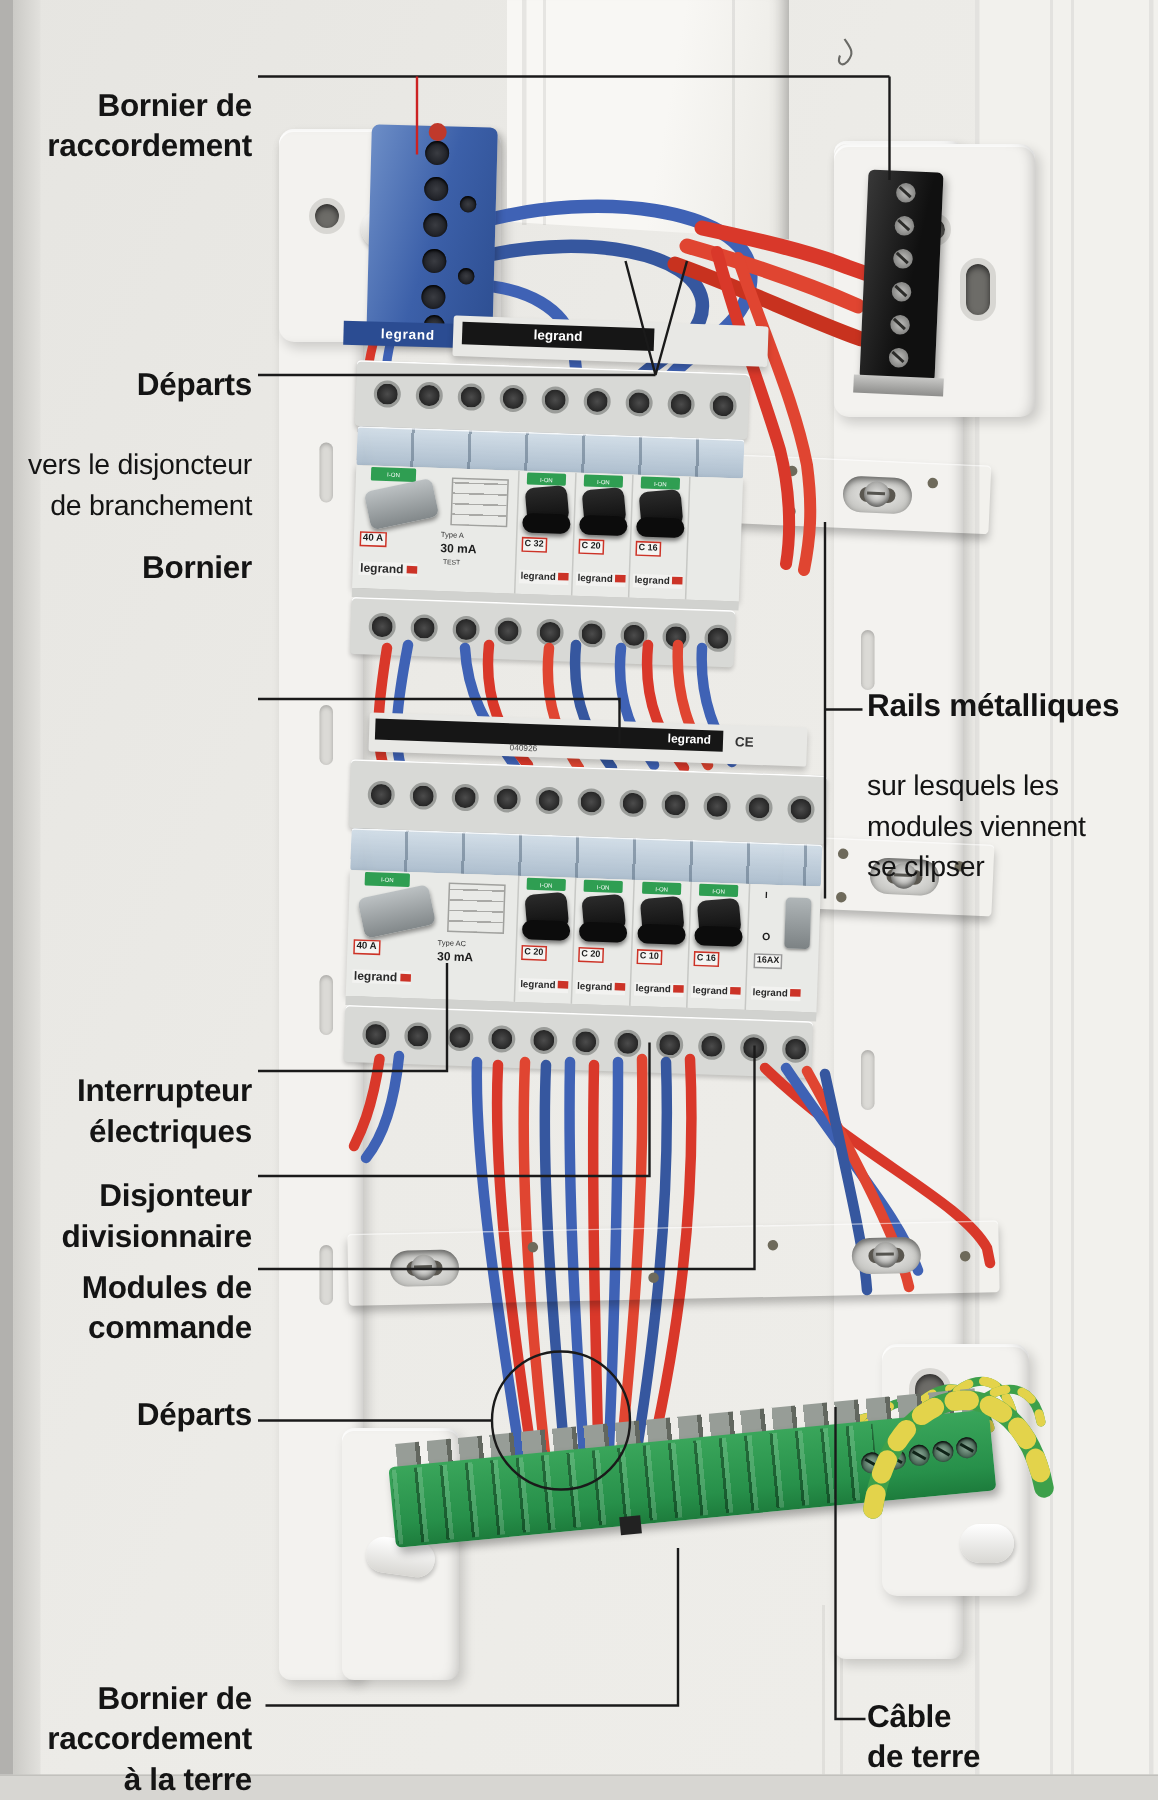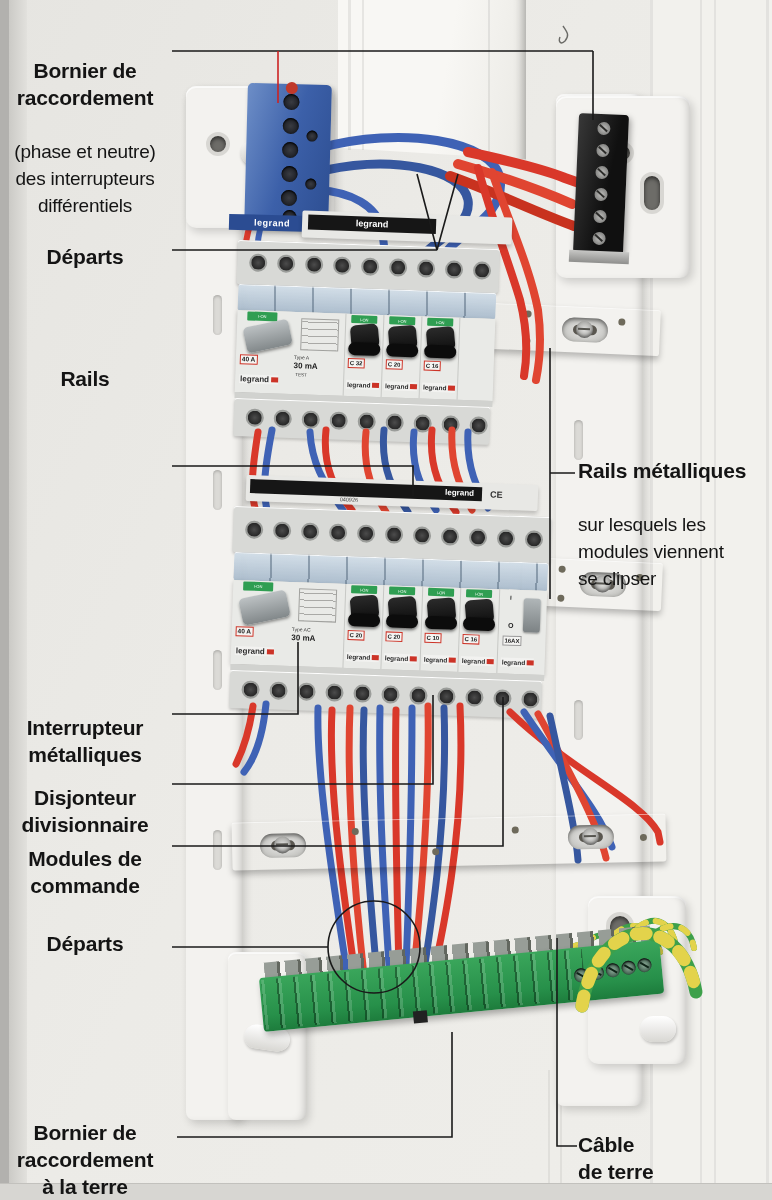--- a/index.html
+++ b/index.html
@@ -83,21 +83,21 @@
   .gbody{position:absolute;left:0;top:0;width:402px;height:54px;border-radius:4px;
         background:linear-gradient(#3aa65b,#27904a 70%,#1d7c3c);box-shadow:2px 4px 6px rgba(0,0,0,.3);}
   .gtabs{position:absolute;left:2px;top:2px;width:322px;height:50px;
         background:repeating-linear-gradient(90deg,rgba(255,255,255,.16) 0 3px,rgba(0,0,0,0) 3px 15px,rgba(0,0,0,.35) 15px 17px);}
   .gscrew{position:absolute;width:14px;height:14px;border-radius:50%;
         background:radial-gradient(#8fae9b,#1d3a2b);box-shadow:inset 0 1px 2px #000;}
   .gscrew::after{content:'';position:absolute;left:2px;top:6px;width:10px;height:2px;background:#0f2418;transform:rotate(35deg);}
   
   .label{position:absolute;color:#141414;line-height:27px;font-size:19px;white-space:pre-line;letter-spacing:-.2px;}
   .label .t{font-weight:bold;font-size:21px;}
-  .lleft{left:2px;width:166px;text-align:center;}
+  .lleft{left:2px;width:166px;text-align:right;}
   .lright{left:578px;width:200px;text-align:left;}
   svg.lay{position:absolute;left:0;top:0;}
 </style>
 </head>
 <body>
 
 <div id="stage">
 
   <div class="abs wall"></div>
   <div class="abs edgeL1"></div>
@@ -440,39 +440,38 @@
       <circle cx="374" cy="947" r="46"></circle>
       <path d="M177,1137 H452 V1032"></path>
       <path d="M577,1146 H557 V938"></path>
       <path d="M563,26 c4,6 7,9 2,15 c-4,4 -7,1 -5,-4" stroke="#6a6a66" stroke-width="1.4"></path>
     </g>
   </svg>
 
   <div class="label lleft" style="top:30px;">
     <div class="t">Bornier de
 raccordement</div>
-    <div>(phase et neutre)
-des interrupteurs
-différentiels</div>
   </div>
   <div class="label lleft" style="top:216px;">
     <div class="t">Départs</div>
+    <div>vers le disjoncteur
+de branchement</div>
   </div>
   <div class="label lleft" style="top:338px;">
-    <div class="t">Rails</div>
+    <div class="t">Bornier</div>
   </div>
   <div class="label lright" style="top:430px;">
     <div class="t">Rails métalliques</div>
     <div>sur lesquels les
 modules viennent
 se clipser</div>
   </div>
   <div class="label lleft" style="top:687px;">
     <div class="t">Interrupteur
-métalliques</div>
+électriques</div>
   </div>
   <div class="label lleft" style="top:757px;">
     <div class="t">Disjonteur
 divisionnaire</div>
   </div>
   <div class="label lleft" style="top:818px;">
     <div class="t">Modules de
 commande</div>
   </div>
   <div class="label lleft" style="top:903px;">

